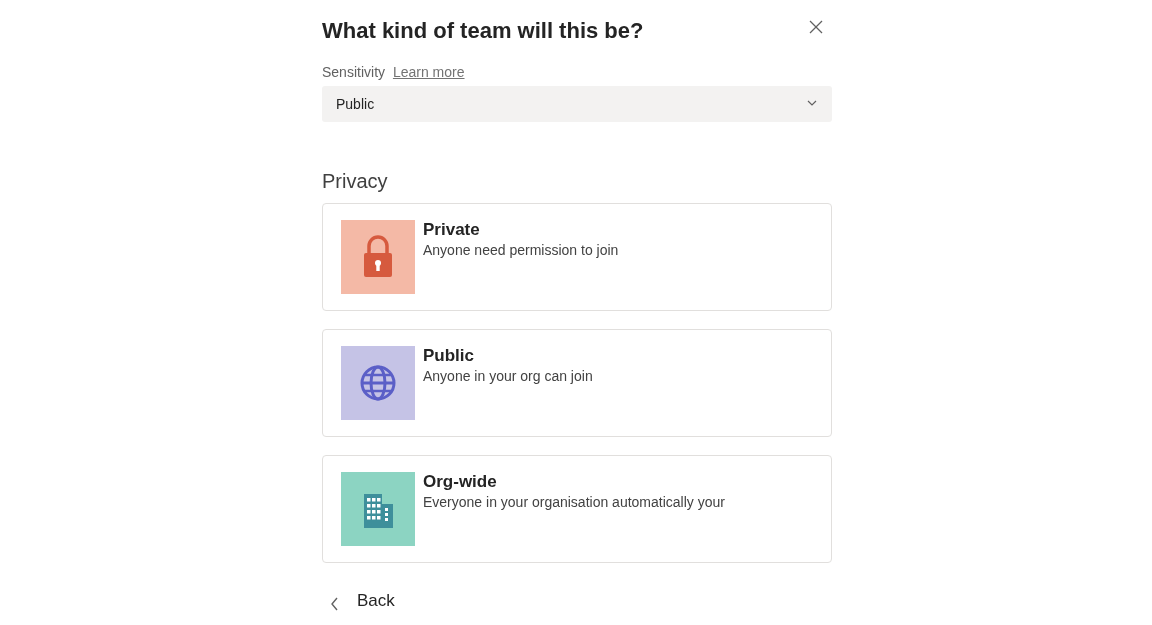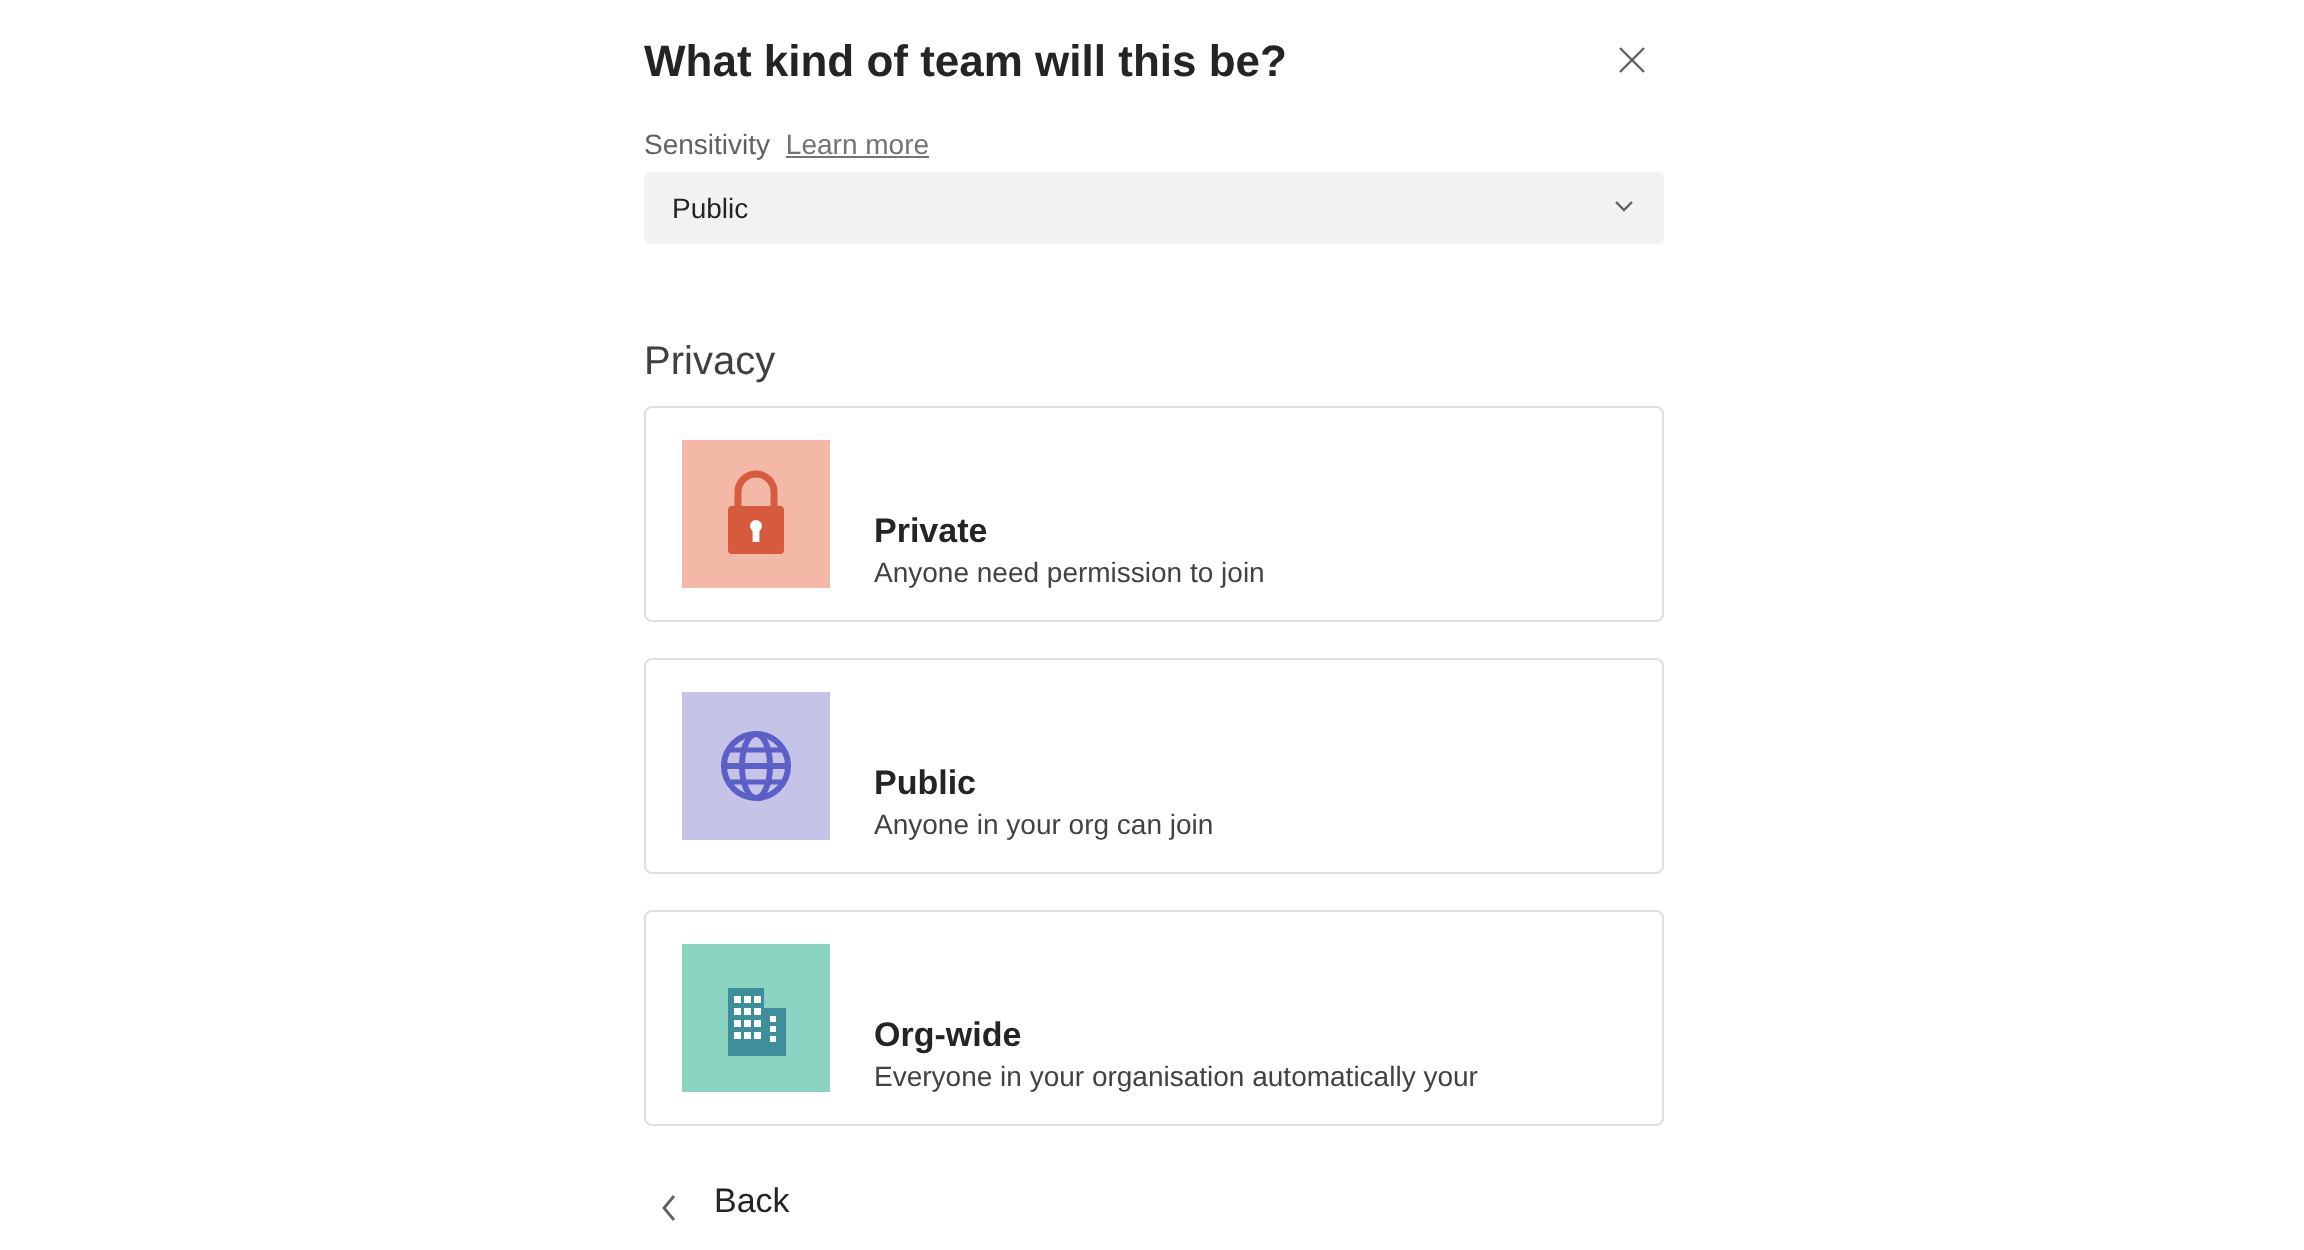--- a/index.html
+++ b/index.html
@@ -15,21 +15,20 @@
       position: relative;
     }
     .dialog {
       width: 510px;
       margin-left: 322px;
       padding-top: 18px;
     }
     .dialog-header {
       display: flex;
       justify-content: space-between;
-      align-items: center;
       margin-bottom: 20px;
     }
     .dialog-title {
       font-size: 22px;
       font-weight: 700;
       color: #242424;
     }
     .close-btn {
       width: 20px;
       height: 20px;
@@ -84,22 +83,22 @@
       color: #404040;
       margin-bottom: 10px;
       margin-top: 48px;
     }
     .option-card {
       width: 100%;
       border: 1px solid #e1dfdd;
       border-radius: 4px;
       padding: 16px 18px;
       display: flex;
-      align-items: flex-end;
-      gap: 22px;
+      align-items: flex-start;
+      gap: 8px;
       cursor: pointer;
       margin-bottom: 18px;
       background: #fff;
     }
     .option-icon {
       width: 74px;
       height: 74px;
       display: flex;
       align-items: center;
       justify-content: center;

